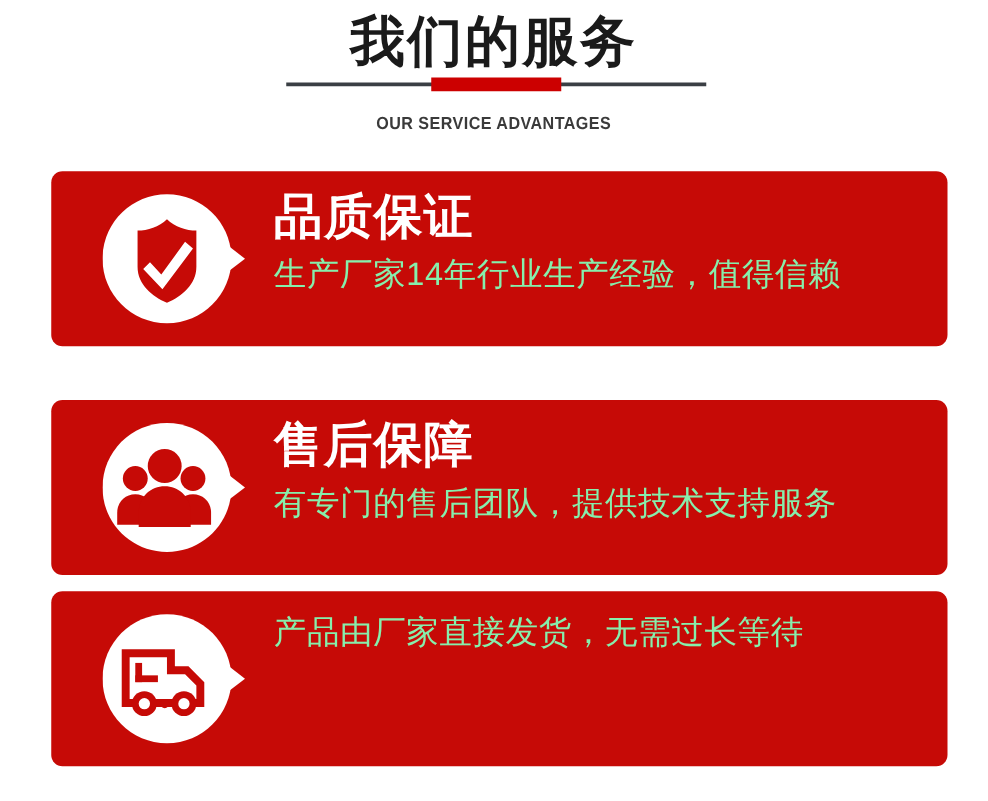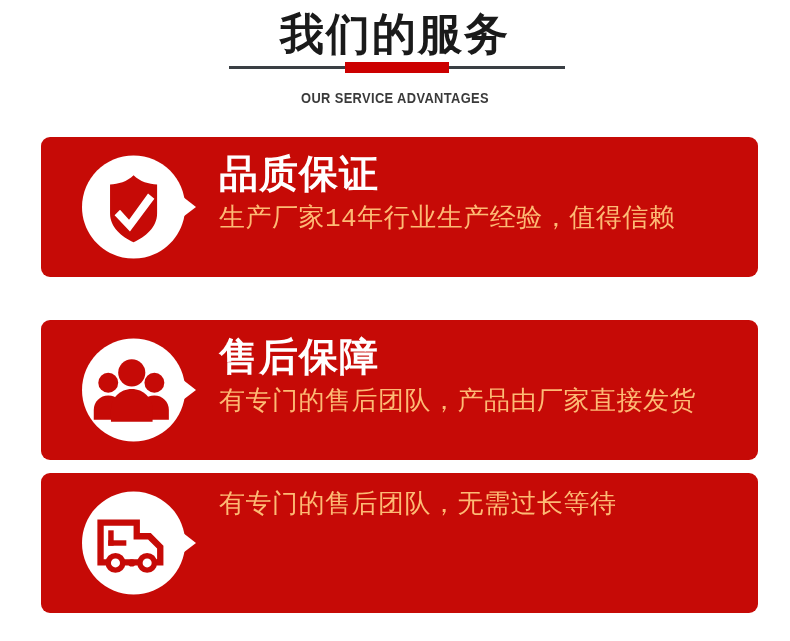--- a/index.html
+++ b/index.html
@@ -116,23 +116,23 @@
     font-size: 39px;
     line-height: 50px;
     font-weight: bold;
     color: #ffffff;
     letter-spacing: 1px;
     font-family: "DejaVu Sans", "Liberation Sans", sans-serif;
   }
   .card-sub {
     font-size: 26px;
     line-height: 40px;
-    color: #fdba74;
+    color: #86efac;
     letter-spacing: 0.5px;
-    font-family: Liberation Mono, monospace;
+    font-family: Liberation Sans, sans-serif;
   }
 </style>
 </head>
 <body>
 
 <div class="page">
 
   <div class="header">
     <div class="header-title">我们的服务</div>
     <div class="divider"></div>
@@ -165,38 +165,38 @@
           <circle cx="29" cy="49" r="11" fill="#C60A06"></circle>
           <path d="M29 63 C38 63 45 70 45 79 L45 90 L13 90 L13 79 C13 70 20 63 29 63 Z" fill="#C60A06"></path>
           <circle cx="80" cy="49" r="11" fill="#C60A06"></circle>
           <path d="M80 63 C89 63 96 70 96 79 L96 90 L64 90 L64 79 C64 70 71 63 80 63 Z" fill="#C60A06"></path>
           <circle cx="55" cy="38" r="15" fill="#C60A06"></circle>
           <path d="M55 56 C68 56 78 66 78 79 L78 92 L32 92 L32 79 C32 66 42 56 55 56 Z" fill="#C60A06"></path>
         </svg>
       </div>
       <div class="card-text">
         <div class="card-title">售后保障</div>
-        <div class="card-sub">有专门的售后团队，产品由厂家直接发货</div>
+        <div class="card-sub">有专门的售后团队，提供技术支持服务</div>
       </div>
     </div>
 
     <div class="card card-3">
       <div class="card-icon">
         <svg class="bubble" viewBox="0 0 126 114">
           <path d="M57 0 C88.5 0 114 25.5 114 57 C114 88.5 88.5 114 57 114 C25.5 114 0 88.5 0 57 C0 25.5 25.5 0 57 0 Z" fill="#ffffff"></path>
           <path d="M99 36 L126 57 L97 79 Z" fill="#ffffff"></path>
           <path d="M17 31 L64 31 L64 46 L76 46 L90 60 L90 82 L17 82 Z M24 38 L24 75 L83 75 L83 63 L73 53 L57 53 L57 38 Z" fill="#C60A06"></path>
           <rect x="29" y="43" width="6" height="17" fill="#C60A06"></rect>
           <rect x="29" y="54" width="20" height="6" fill="#C60A06"></rect>
           <circle cx="37" cy="79" r="11" fill="#C60A06"></circle>
           <circle cx="37" cy="79" r="5" fill="#ffffff"></circle>
           <circle cx="72" cy="79" r="11" fill="#C60A06"></circle>
           <circle cx="72" cy="79" r="5" fill="#ffffff"></circle>
           <circle cx="55" cy="79" r="4" fill="#C60A06"></circle>
         </svg>
       </div>
       <div class="card-text">
-        <div class="card-sub">有专门的售后团队，无需过长等待</div>
+        <div class="card-sub">产品由厂家直接发货，无需过长等待</div>
       </div>
     </div>
 
   </div>
 </div>
 
 </body></html>

